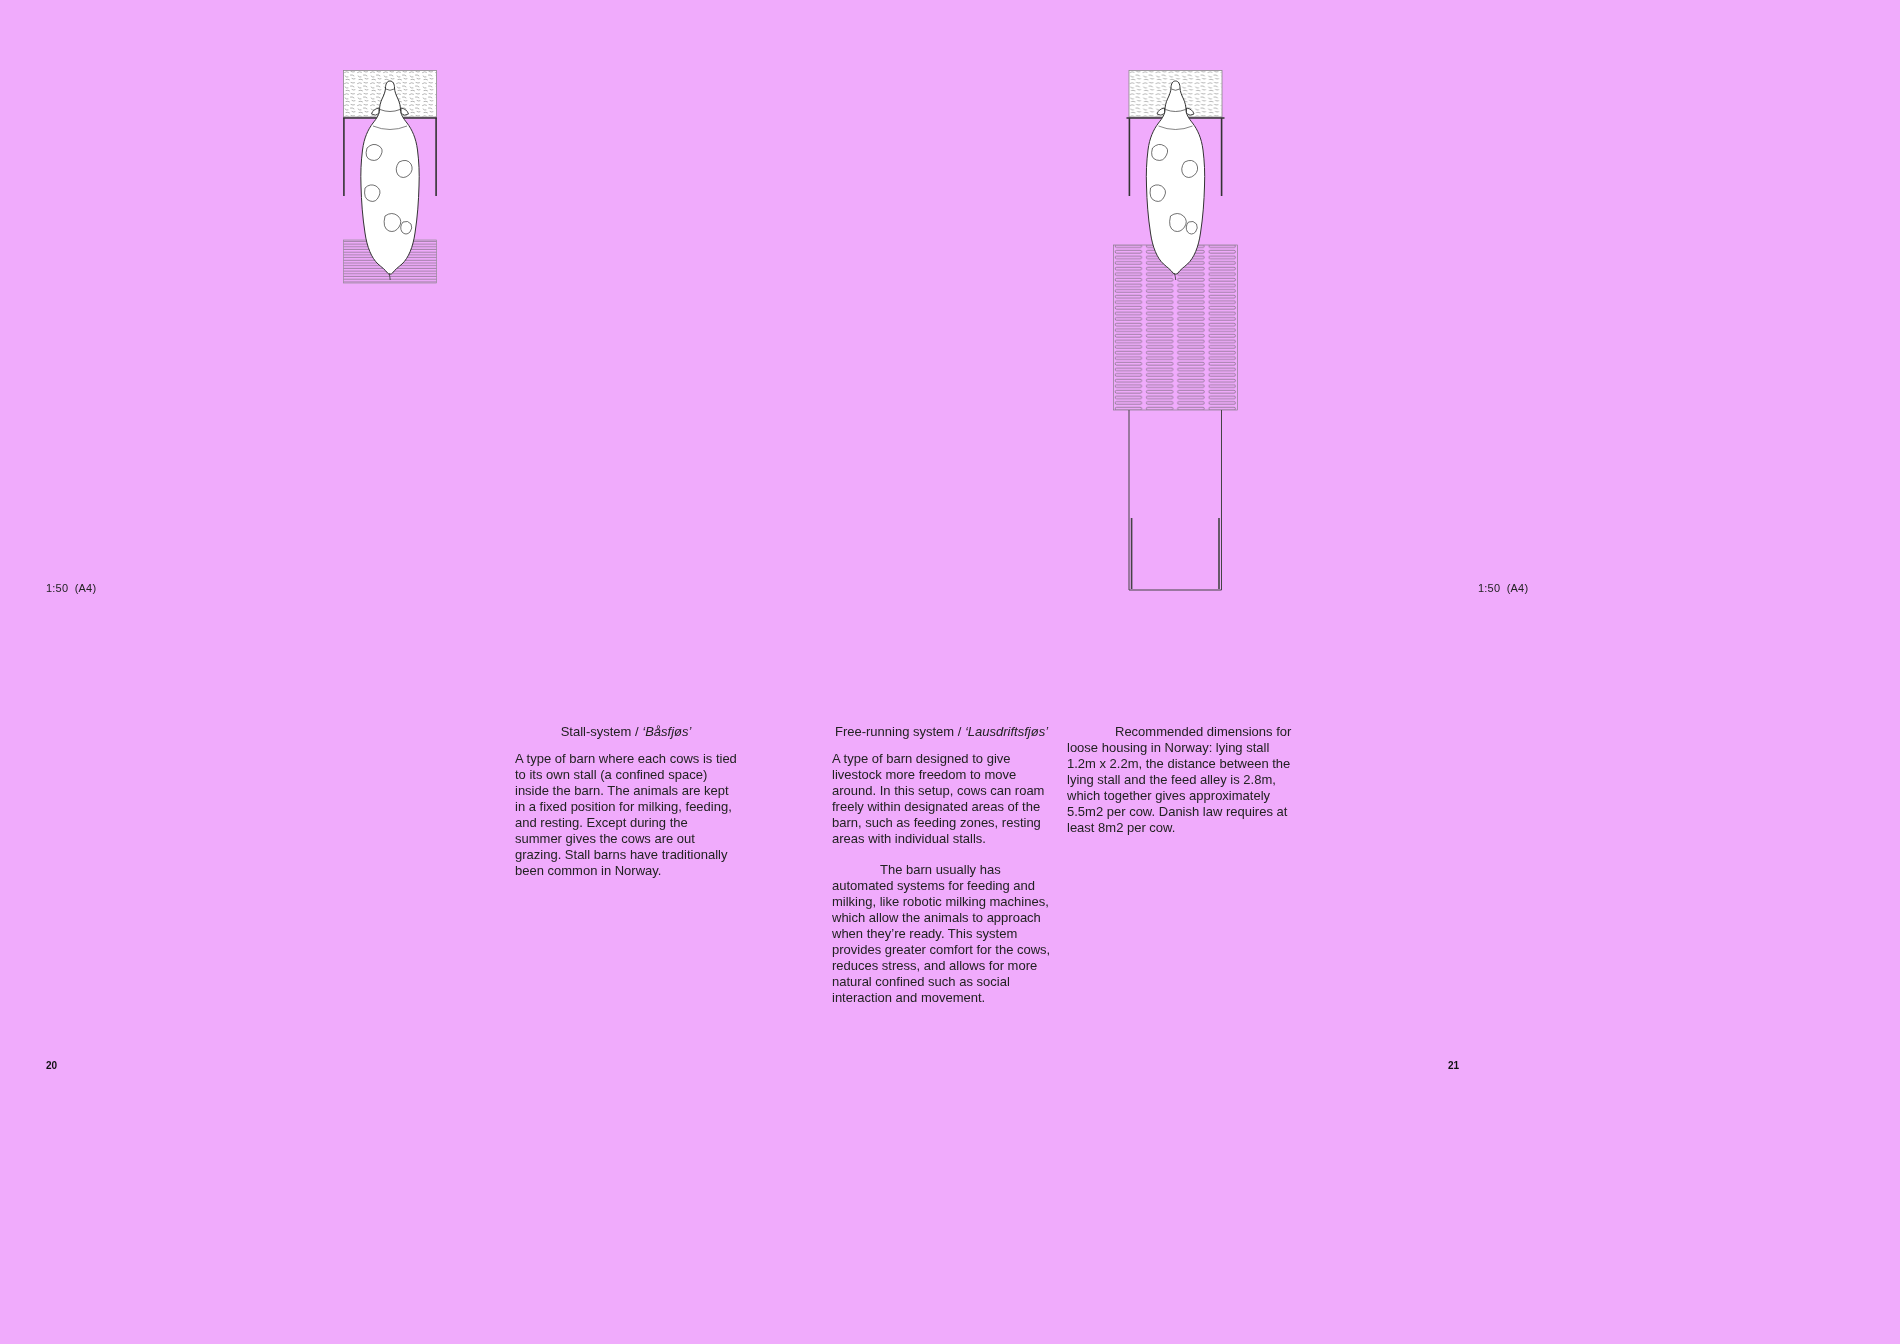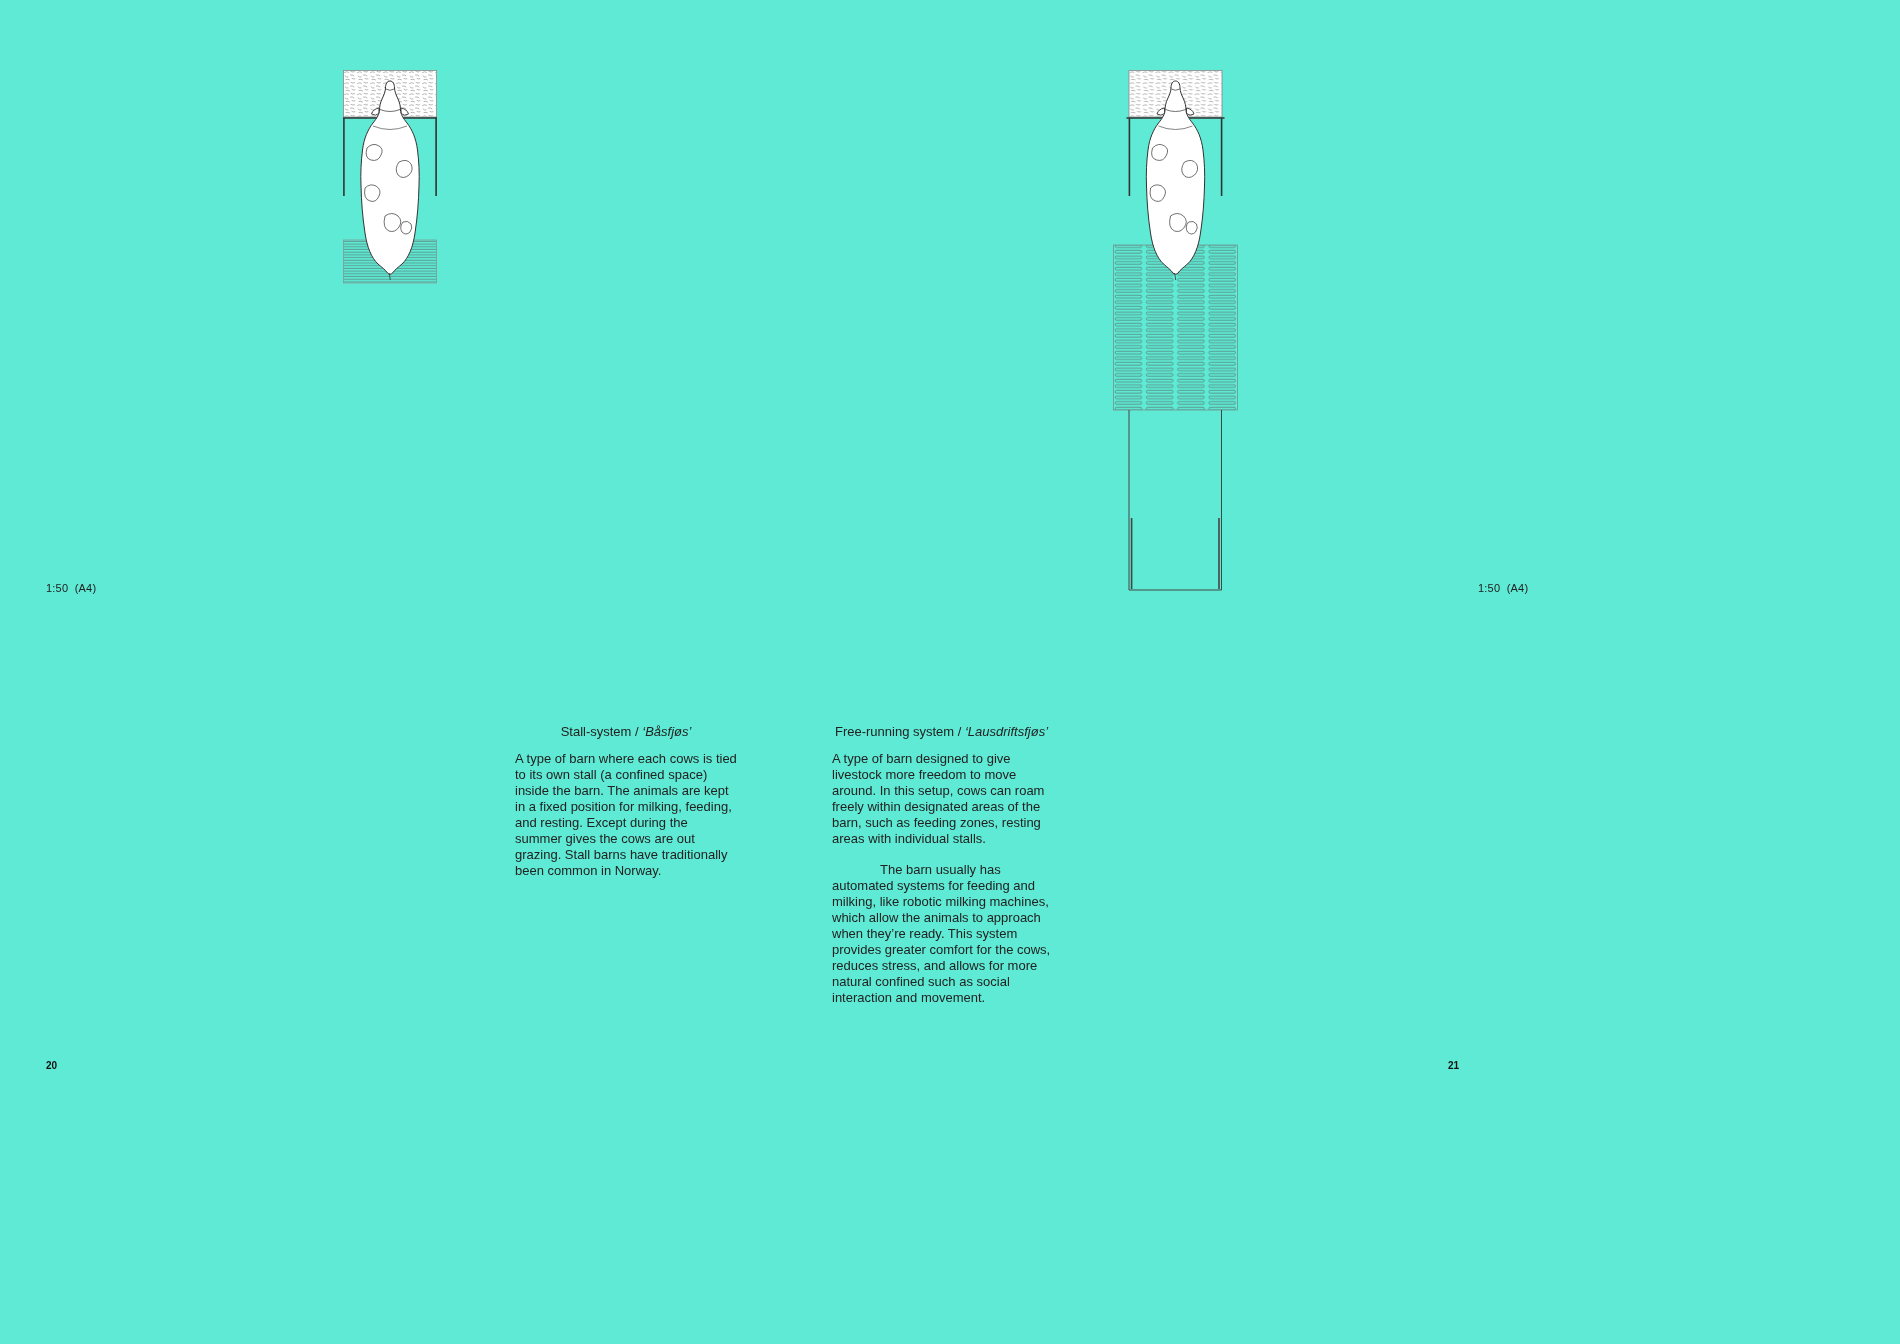--- a/index.html
+++ b/index.html
@@ -4,21 +4,21 @@
 <style>
   * { margin: 0; padding: 0; box-sizing: border-box; }
   html, body { background: #ffffff; }
   body {
     width: 1900px; height: 1344px;
     position: relative;
     font-family: "Liberation Sans", sans-serif;
     color: #1c1c1c;
     overflow: hidden;
   }
-  .spread { position: absolute; inset: 0; background: #5eead4; }
+  .spread { position: absolute; inset: 0; background: #f0abfc; }
 
   .drawing { position: absolute; }
   .drawing-left  { left: 343px; top: 70px; }
   .drawing-right { left: 1113px; top: 70px; }
 
   .scale-label {
     position: absolute;
     font-size: 11px;
     color: #222;
     white-space: pre;
@@ -159,17 +159,18 @@
 
   <div class="text-col col-free1">
     <div class="col-heading">
       <span>Free-running system / </span><span class="it">‘Lausdriftsfjøs’</span>
     </div>
     <p>A type of barn designed to give livestock more freedom to move around. In this setup, cows can roam freely within designated areas of the barn, such as feeding zones, resting areas with individual stalls.</p>
     <p class="indent">The barn usually has automated systems for feeding and milking, like robotic milking machines, which allow the animals to approach when they’re ready. This system provides greater comfort for the cows, reduces stress, and allows for more natural confined such as social interaction and movement.</p>
   </div>
 
   <div class="text-col col-free2">
+    <p class="indent">Recommended dimensions for loose housing in Norway: lying stall 1.2m x 2.2m, the distance between the lying stall and the feed alley is 2.8m, which together gives approximately 5.5m2 per cow. Danish law requires at least 8m2 per cow.</p>
   </div>
 
   <div class="page-number page-number-right">21</div>
 
 </div>
 
 </body></html>

